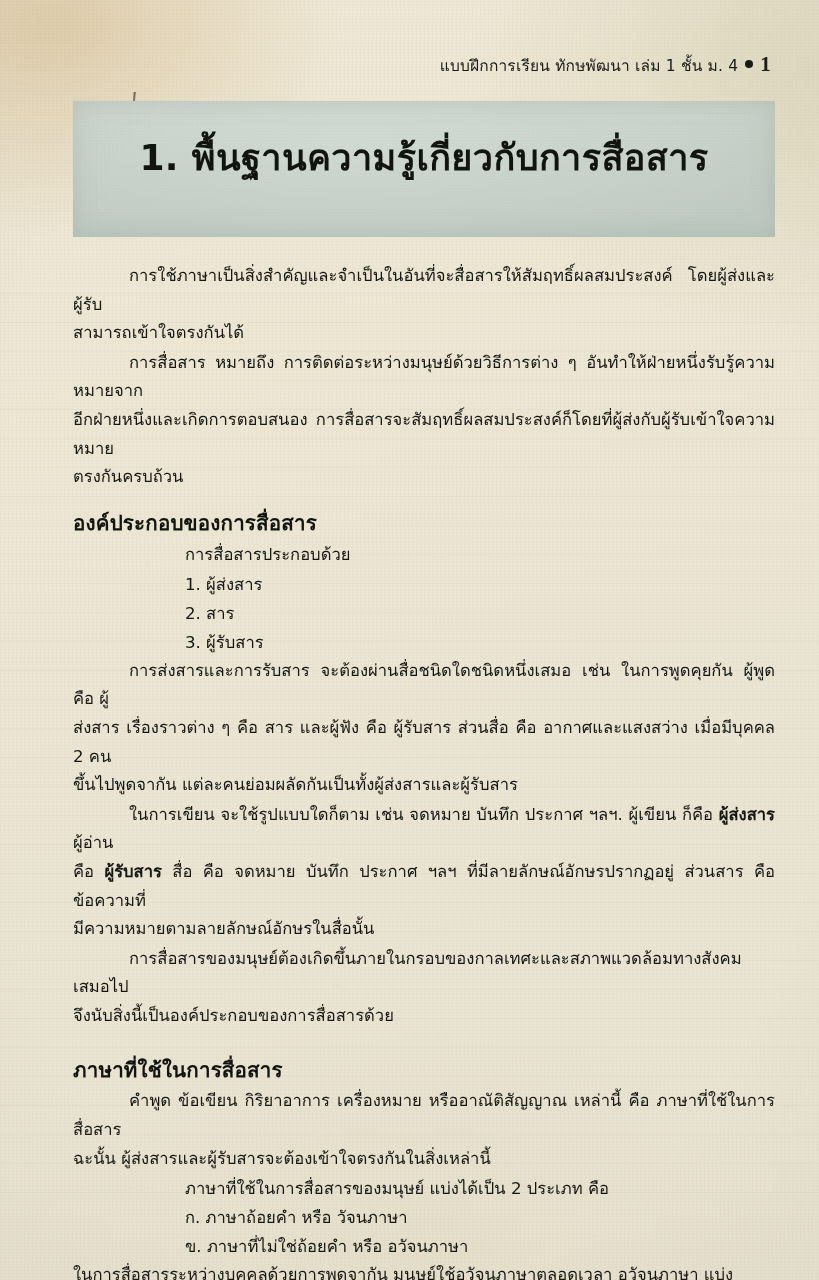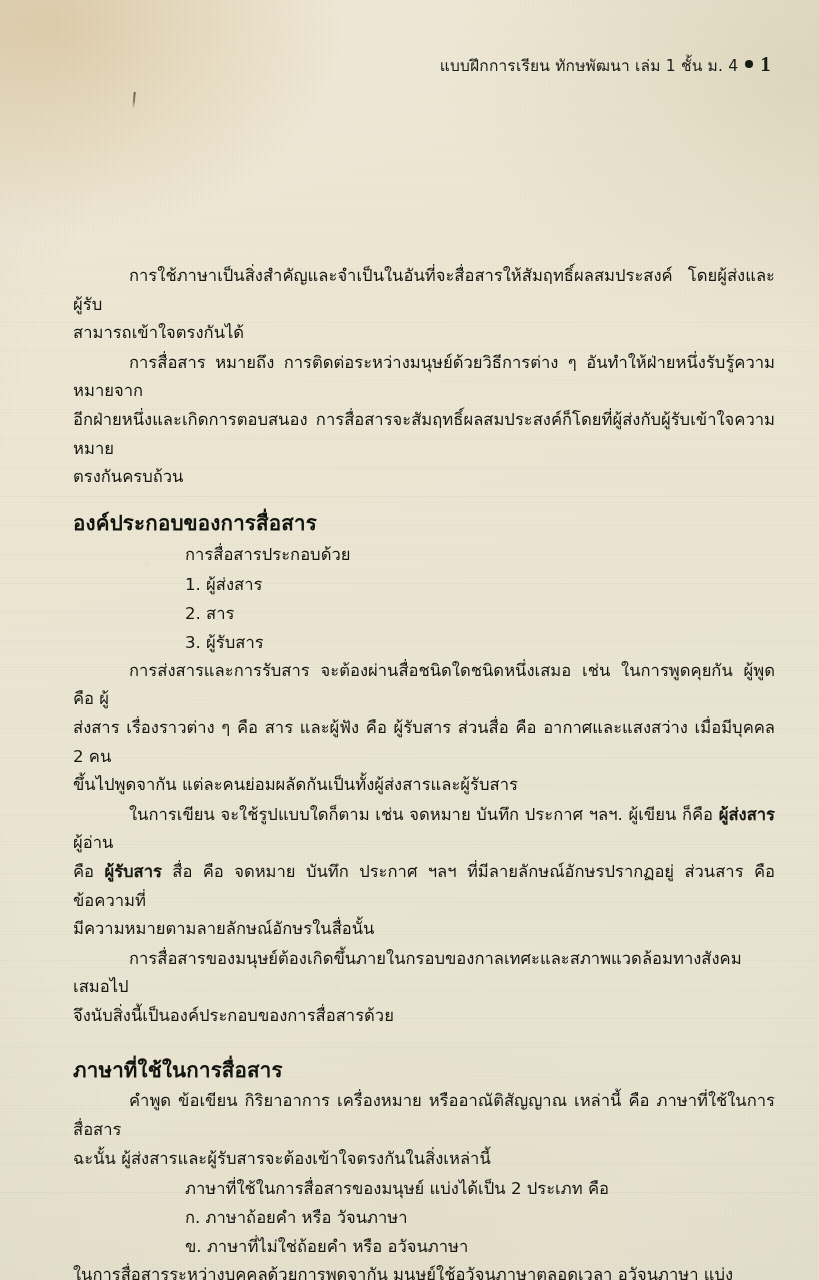--- a/index.html
+++ b/index.html
@@ -184,20 +184,23 @@
   <div id="bleed"></div>
 
   <div id="runhead">
     <span class="rh-text">แบบฝึกการเรียน ทักษพัฒนา เล่ม 1 ชั้น ม. 4</span>
     <span class="rh-dot"></span>
     <span class="rh-folio">1</span>
   </div>
 
   <div id="speck"></div>
 
+  <div id="banner">
+    <div id="chapter-title">1.  พื้นฐานความรู้เกี่ยวกับการสื่อสาร</div>
+  </div>
 
   <div id="body">
 
     <p class="para">
       <span class="ln">การใช้ภาษาเป็นสิ่งสำคัญและจำเป็นในอันที่จะสื่อสารให้สัมฤทธิ์ผลสมประสงค์ โดยผู้ส่งและผู้รับ</span>
       <span class="ln noindent" style="text-indent:0">สามารถเข้าใจตรงกันได้</span>
     </p>
 
     <p class="para last-of-block">
       <span class="ln">การสื่อสาร หมายถึง การติดต่อระหว่างมนุษย์ด้วยวิธีการต่าง ๆ อันทำให้ฝ่ายหนึ่งรับรู้ความหมายจาก</span>

